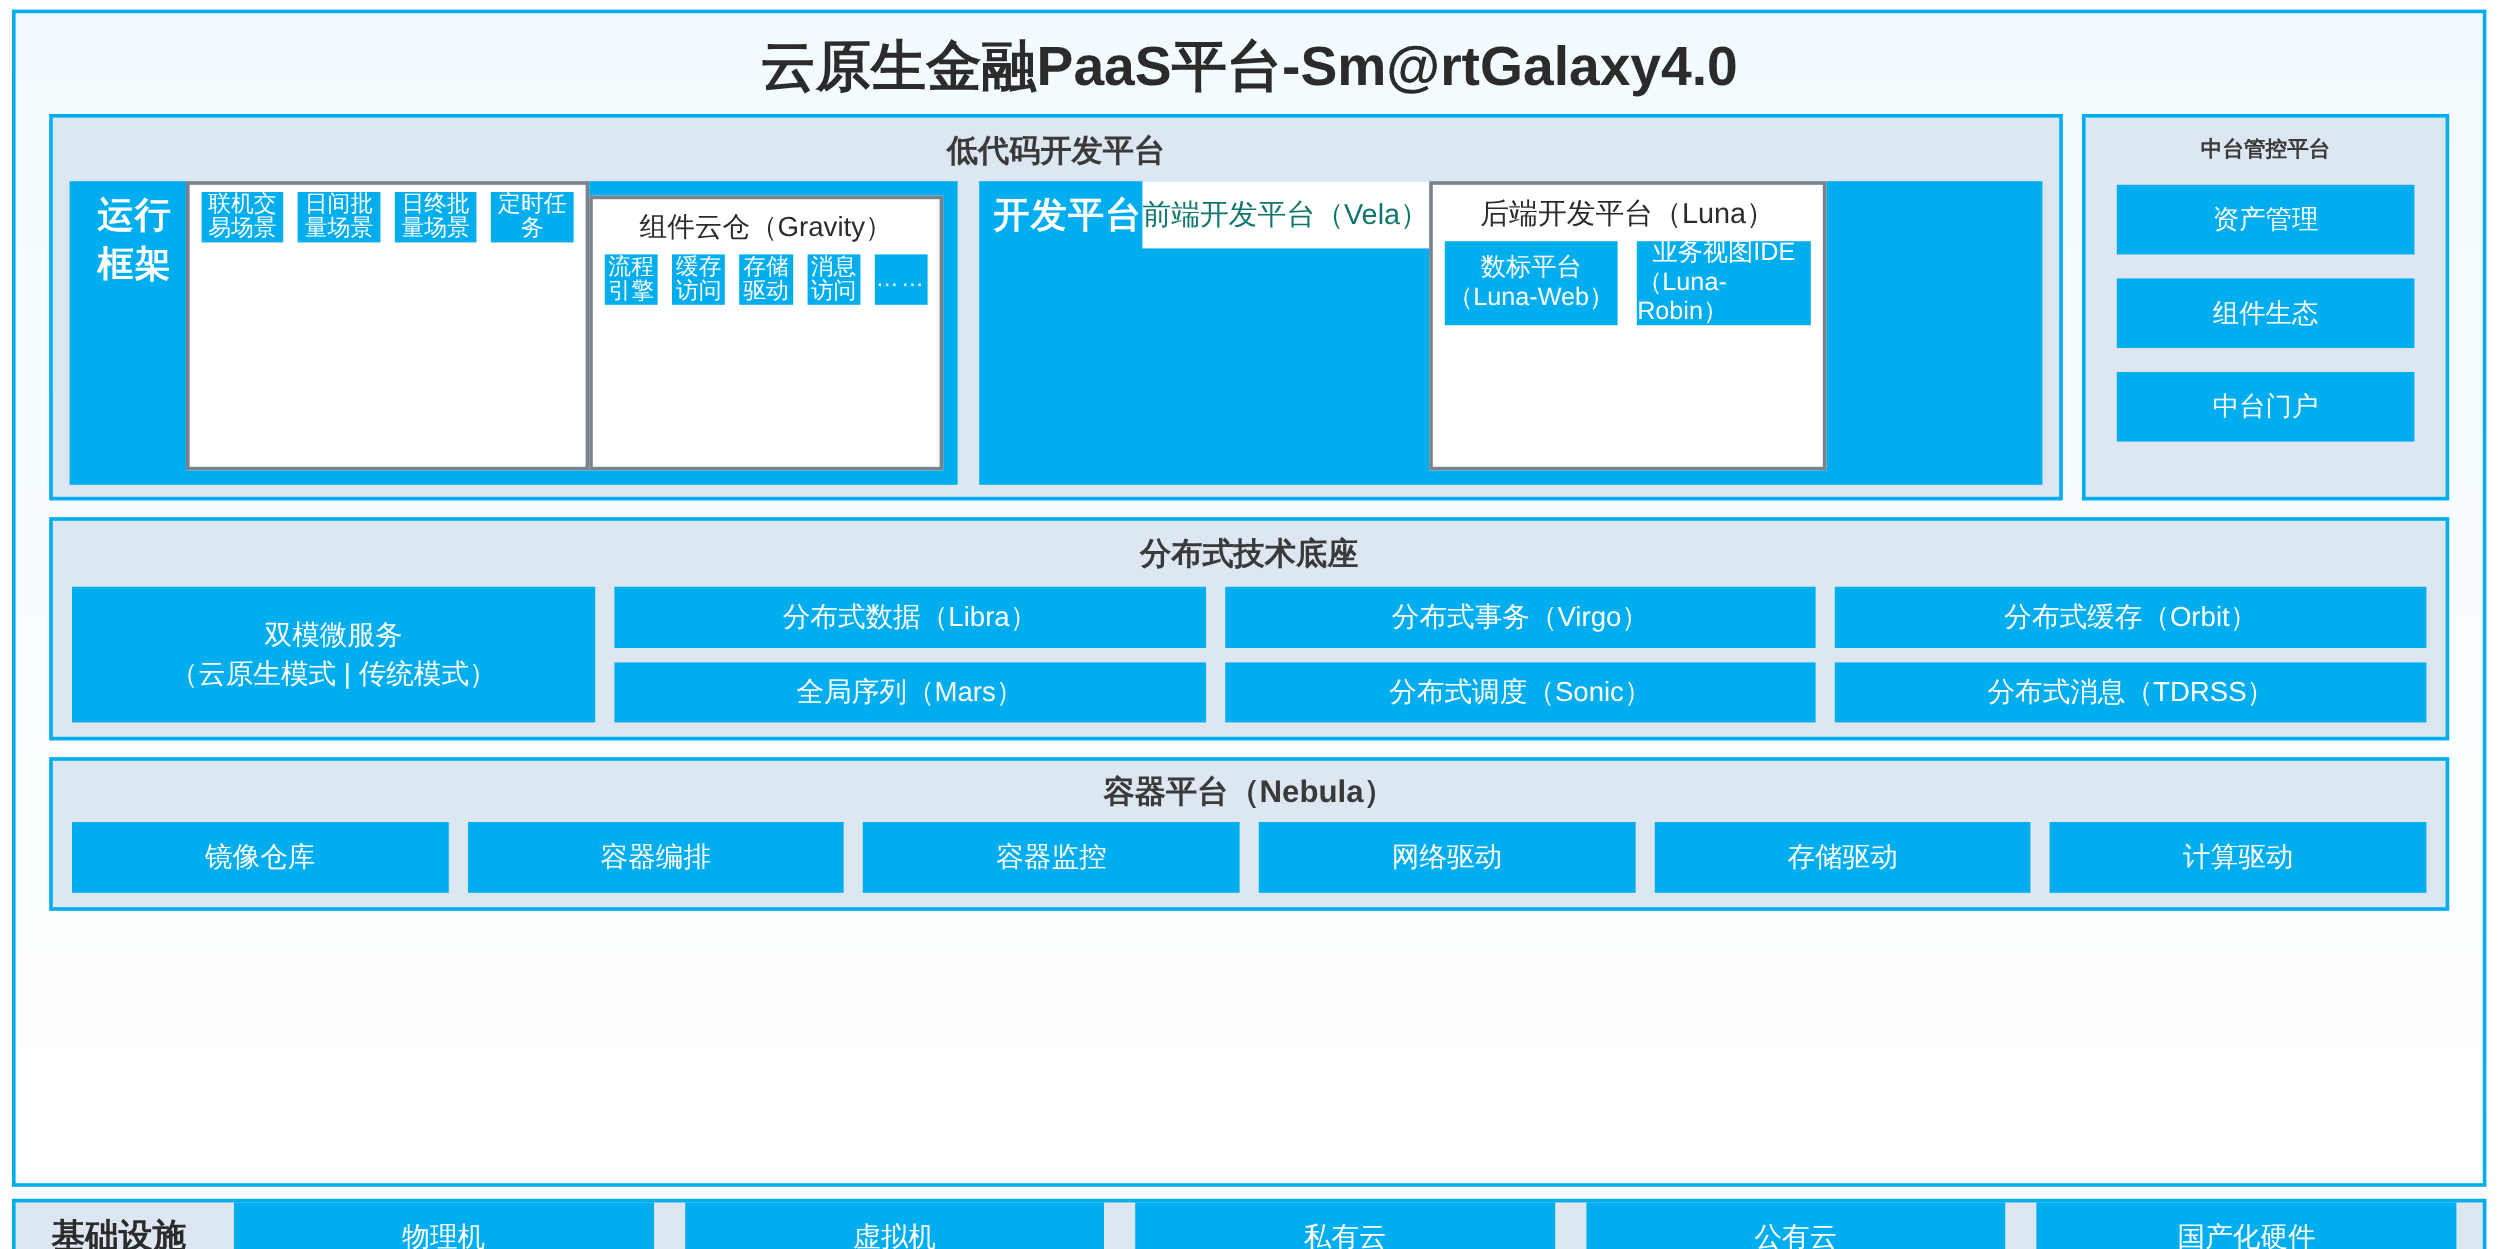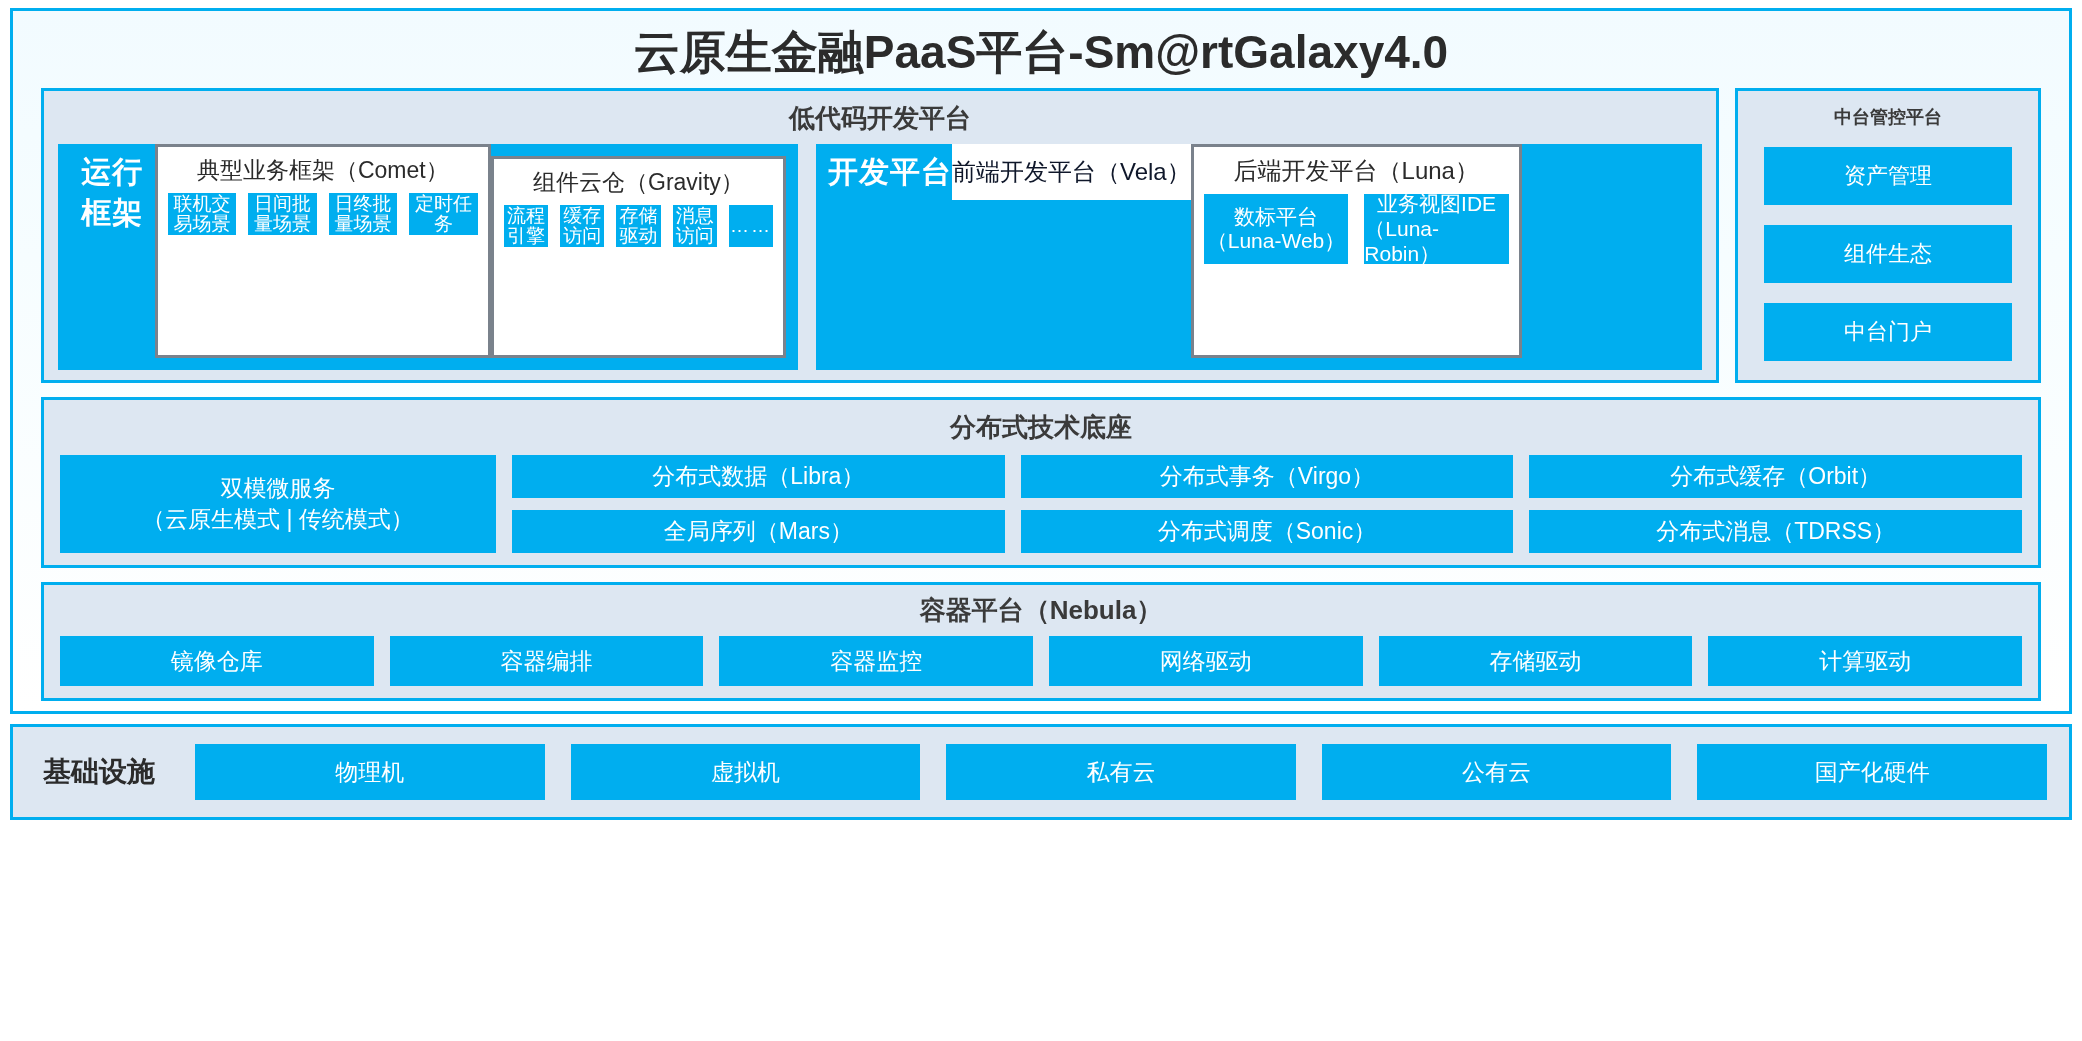--- a/index.html
+++ b/index.html
@@ -7,21 +7,21 @@
     width: 2082px; height: 1041px;
     background: #ffffff;
     font-family: "Liberation Sans", "DejaVu Sans", sans-serif;
     overflow: hidden;
   }
   .page { width: 2082px; height: 1041px; padding: 8px 10px 6px 10px; display: flex; flex-direction: column; }
 
   
   .main-frame {
     flex: 0 0 auto;
-    height: 706px;
+    height: 981px;
     border: 3px solid #00AEEF;
     background: linear-gradient(180deg, #f2fbff 0%, #f6fdff 35%, #ffffff 100%);
     padding: 6px 28px 10px 28px;
     display: flex;
     flex-direction: column;
   }
   .title {
     height: 78px;
     display: flex; align-items: center; justify-content: center;
     font-size: 46px;
@@ -89,21 +89,21 @@
     display: flex; align-items: center; justify-content: center;
     flex: 1 1 0;
     text-align: center;
     line-height: 1.05;
   }
   .chip.dots { letter-spacing: 2px; }
 
   
   .plainwhite {
     background: #ffffff;
-    color: #0f172a;
+    color: #0f766e;
     font-size: 24px;
     height: 56px;
     display: flex; align-items: center; justify-content: center;
     margin-bottom: 22px;
   }
   .luna-title { font-size: 24px; }
   .luna-row { display: flex; gap: 16px; border-radius: 11px; }
   .luna-chip {
     background: #00AEEF; color: #ffffff;
     flex: 1 1 0;
@@ -186,21 +186,20 @@
     <div class="top-row">
 
       <div class="panel lowcode">
         <div class="panel-title">低代码开发平台</div>
         <div class="lowcode-body">
 
           <div class="bluecard runtime">
             <div class="bluecard-title">运行框架</div>
 
             <div class="whitebox">
-              <div class="whitebox-title">典型业务框架（Comet）</div>
               <div class="chip-row">
                 <div class="chip">联机交易场景</div>
                 <div class="chip">日间批量场景</div>
                 <div class="chip">日终批量场景</div>
                 <div class="chip">定时任务</div>
               </div>
             </div>
 
             <div class="whitebox">
               <div class="whitebox-title">组件云仓（Gravity）</div>

